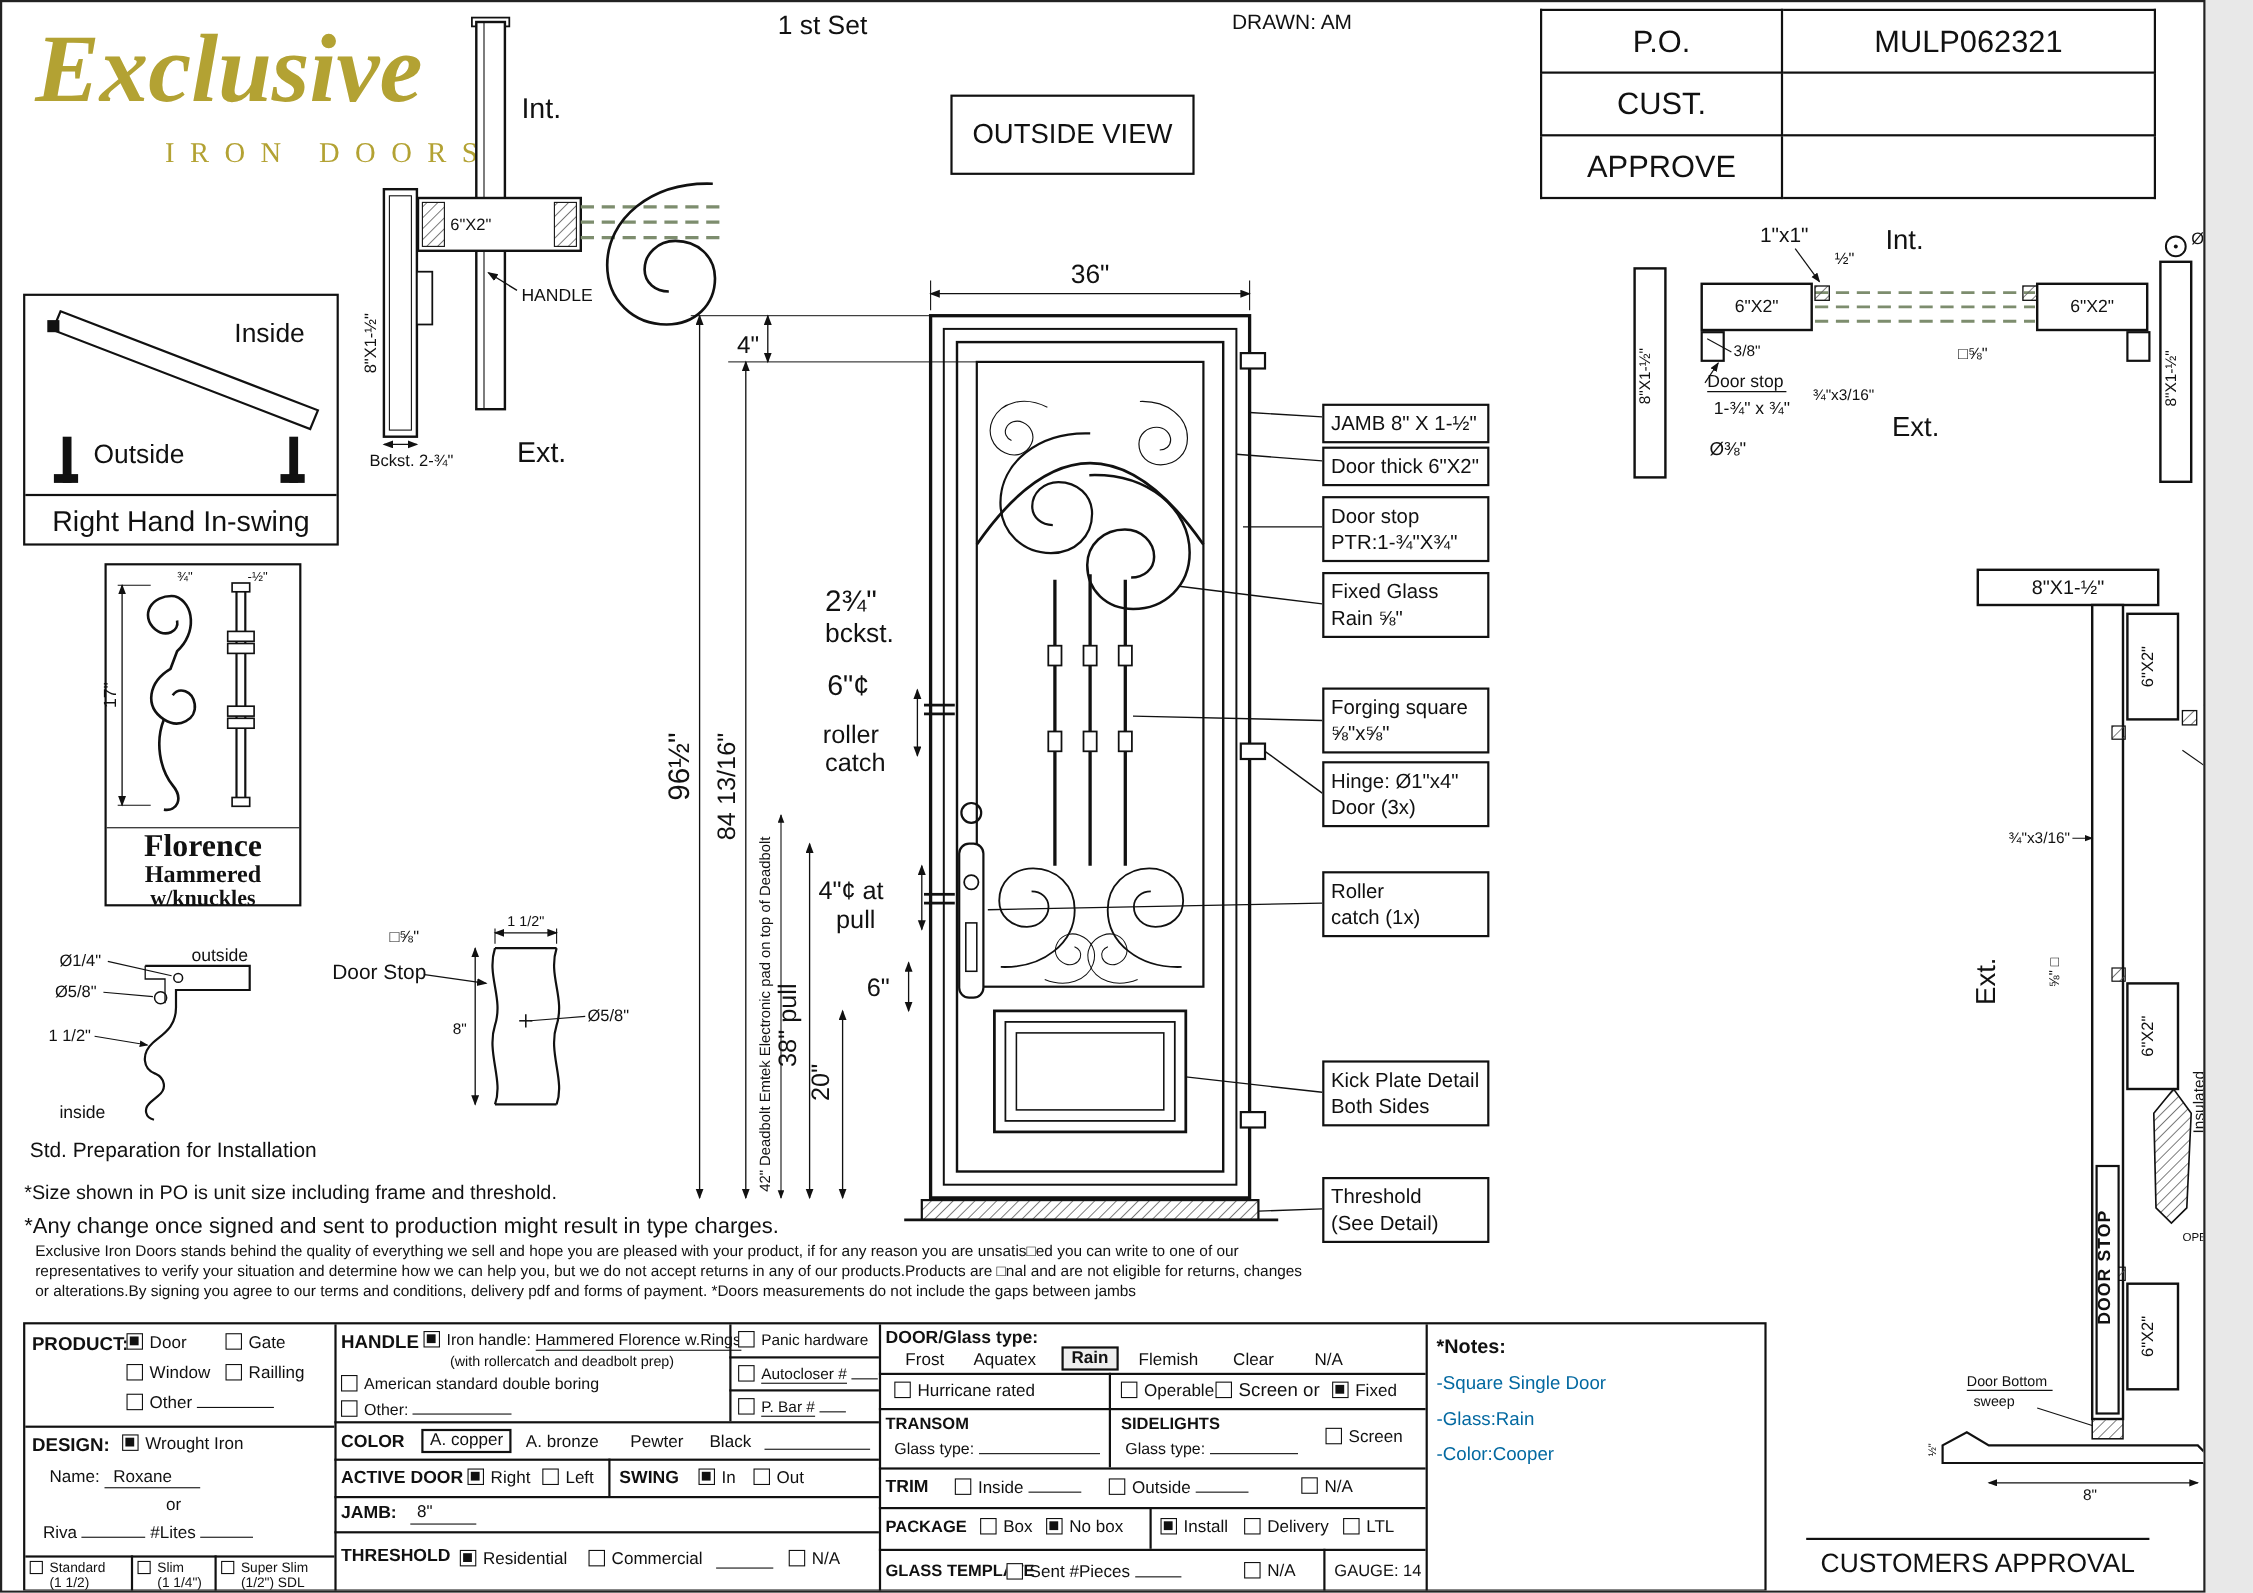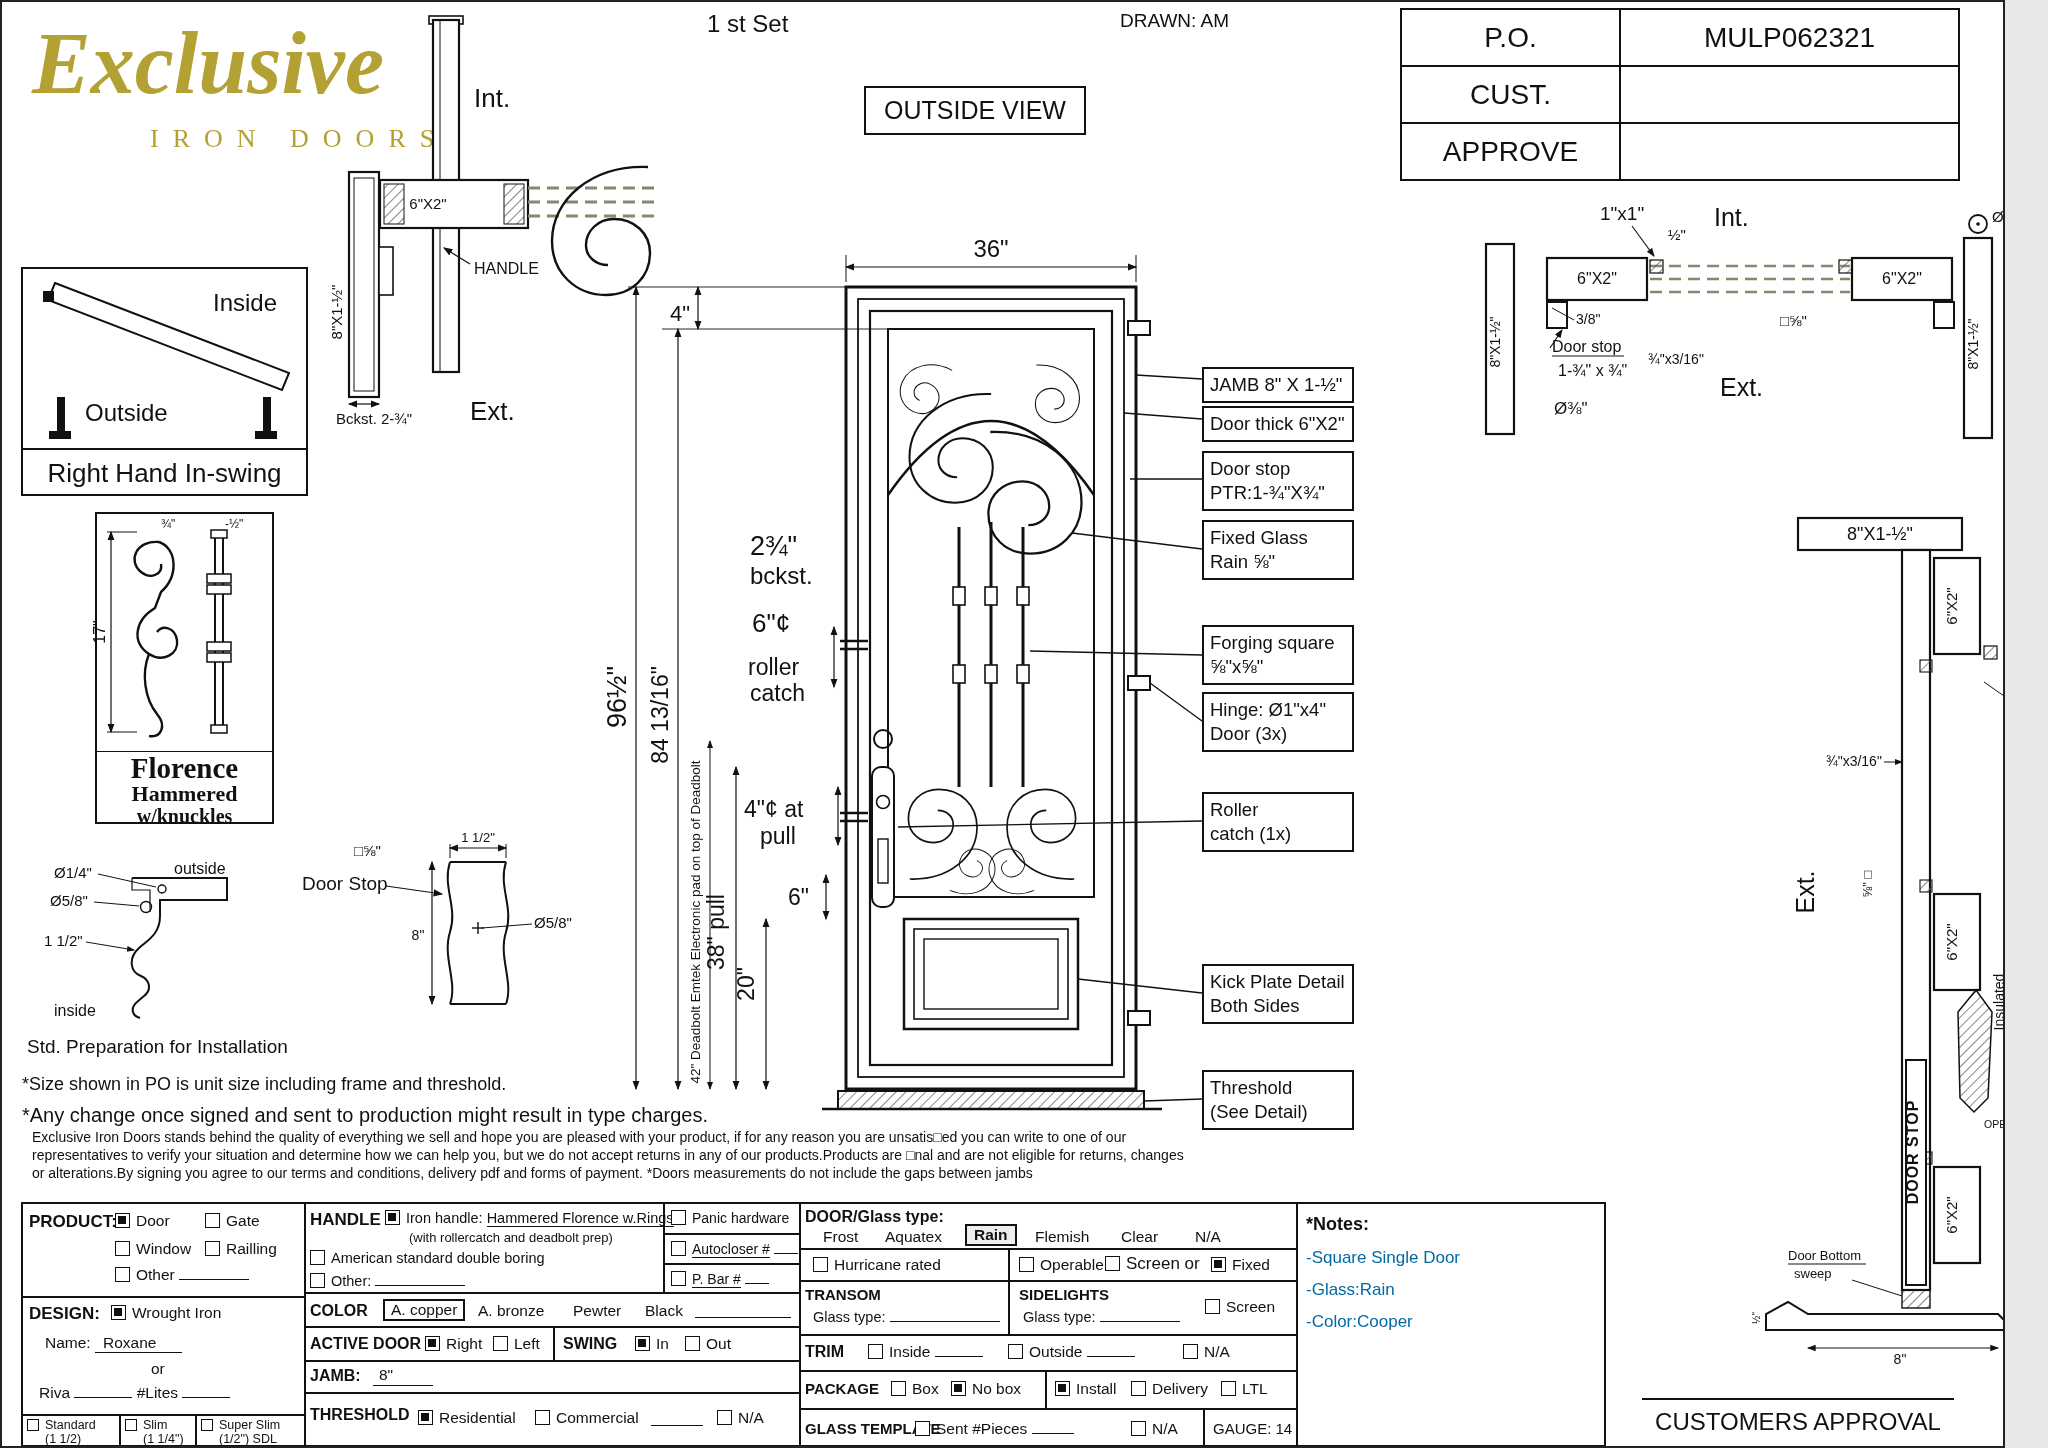--- a/index.html
+++ b/index.html
@@ -48,21 +48,21 @@
           <line x1="0" y1="0" x2="0" y2="7" stroke="#555" stroke-width="1.4"></line>
         </pattern>
     </defs>
   </svg>
 
   <div class="abs logo-name" style="left:30px;top:18px;">Exclusive</div>
   <div class="abs logo-tag" style="left:148px;top:122px;">IRON DOORS</div>
 
   <div class="abs" style="left:705px;top:8px;font-size:24px;">1 st Set</div>
   <div class="abs" style="left:1118px;top:8px;font-size:19px;">DRAWN: AM</div>
-  <div class="abs boxed" style="left:862px;top:84px;padding:8px 18px;font-size:25px;">OUTSIDE VIEW</div>
+  <div class="abs boxed" style="left:862px;top:84px;padding:20px 18px;font-size:25px;">OUTSIDE VIEW</div>
 
   <table class="po abs" style="left:1398px;top:6px;">
     <tbody>
         <tr>
           <td class="l">P.O.</td>
           <td class="v">MULP062321</td>
         </tr>
     <tr>
           <td class="l">CUST.</td>
           <td class="v"></td>

